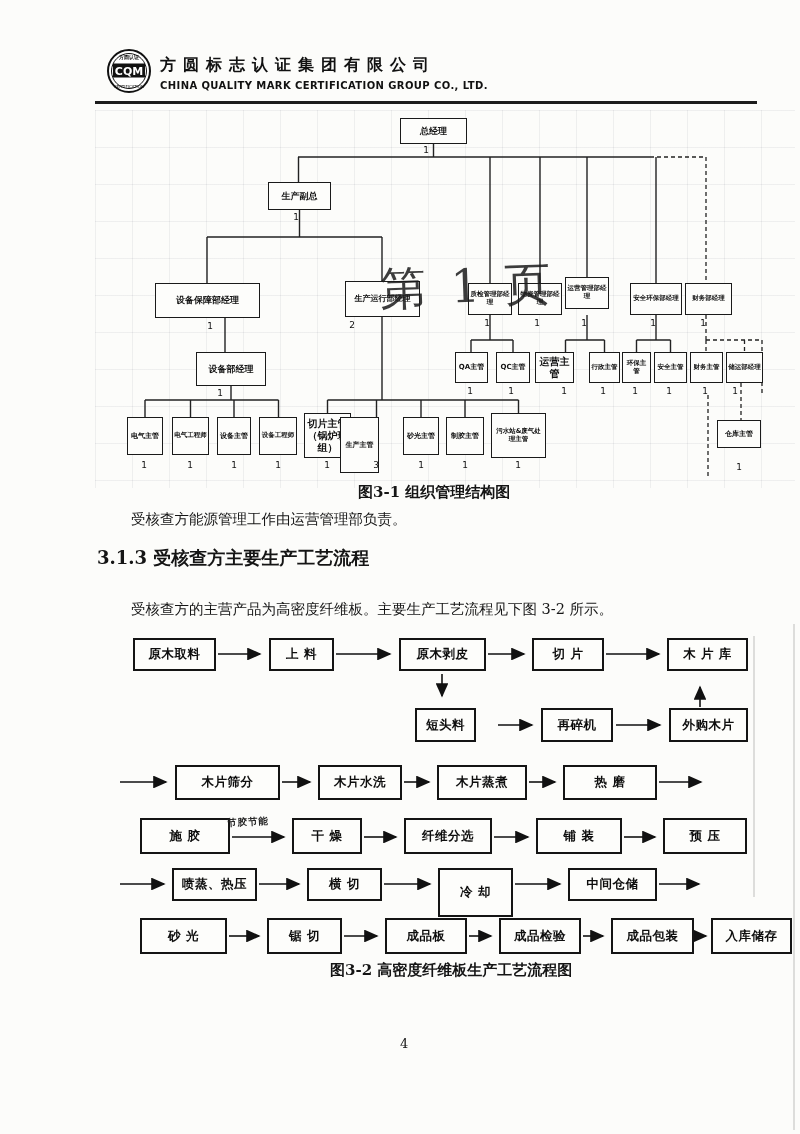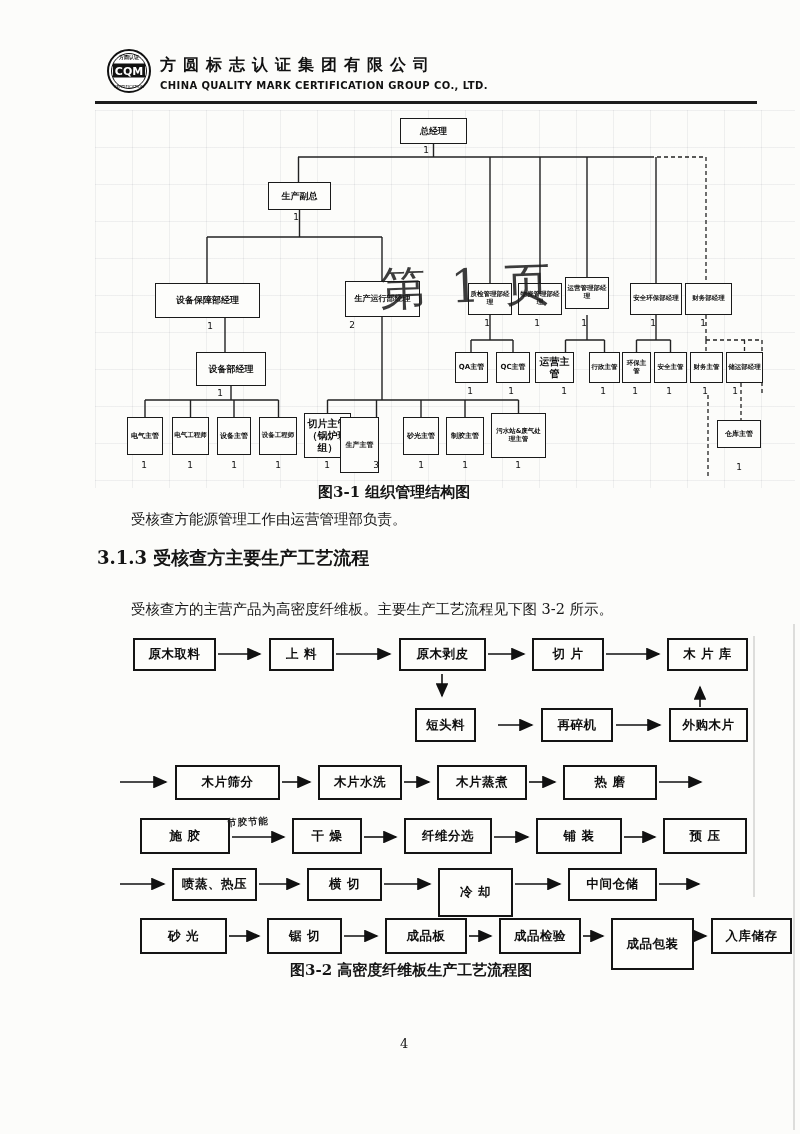--- a/index.html
+++ b/index.html
@@ -19,21 +19,21 @@
   
   .onode{position:absolute;z-index:4;border:1.6px solid #1a1a1a;background:#fdfdfb;
          display:flex;align-items:center;justify-content:center;text-align:center;
          font-family:"DejaVu Sans",sans-serif;font-weight:bold;color:#111;
          line-height:1.2;padding:1px;box-sizing:border-box;}
   .ocount{position:absolute;z-index:4;width:16px;text-align:center;
           font-family:"DejaVu Sans",sans-serif;font-size:9px;color:#111;}
   .wmark{left:380px;top:256px;z-index:5;font-family:"DejaVu Serif",serif;font-size:46px;
          letter-spacing:5px;color:#1b1b1b;opacity:.85;transform:rotate(-2deg);white-space:nowrap;}
   
-  .cap{font-weight:bold;font-size:15px;z-index:4;}
+  .cap{font-weight:bold;font-size:15px;z-index:4;margin-left:40px;}
   .para{font-size:14.5px;text-align:right;}
   .h3{font-weight:bold;font-size:18px;}
   
   .fbox{position:absolute;z-index:4;border:2px solid #141414;background:#fdfdfb;
         display:flex;align-items:center;justify-content:center;text-align:center;
         font-family:"DejaVu Sans",sans-serif;font-weight:bold;font-size:12.5px;
         letter-spacing:.5px;color:#0e0e0e;white-space:pre;box-sizing:border-box;}
   .fnote{left:227px;top:816px;z-index:5;font-family:"DejaVu Sans",sans-serif;font-weight:bold;
          font-size:9.5px;color:#222;transform:rotate(-3deg);letter-spacing:1px;}
   .pageno{left:400px;top:1036px;font-size:13px;}
@@ -232,18 +232,18 @@
 <div class="fbox" style="left:536px;top:818px;width:86px;height:36px">铺 装</div>
 <div class="fbox" style="left:663px;top:818px;width:84px;height:36px">预 压</div>
 <div class="fbox" style="left:172px;top:868px;width:85px;height:33px">喷蒸、热压</div>
 <div class="fbox" style="left:307px;top:868px;width:75px;height:33px">横 切</div>
 <div class="fbox" style="left:438px;top:868px;width:75px;height:49px">冷 却</div>
 <div class="fbox" style="left:568px;top:868px;width:89px;height:33px">中间仓储</div>
 <div class="fbox" style="left:140px;top:918px;width:87px;height:36px">砂 光</div>
 <div class="fbox" style="left:267px;top:918px;width:75px;height:36px">锯 切</div>
 <div class="fbox" style="left:385px;top:918px;width:82px;height:36px">成品板</div>
 <div class="fbox" style="left:499px;top:918px;width:82px;height:36px">成品检验</div>
-<div class="fbox" style="left:611px;top:918px;width:83px;height:52px">成品包装</div>
+<div class="fbox" style="left:611px;top:918px;width:83px;height:36px">成品包装</div>
 <div class="fbox" style="left:711px;top:918px;width:81px;height:36px">入库储存</div>
 
 <div class="abs fnote">节胶节能</div>
 <div class="abs cap" style="left:290px;top:961px">图3-2 高密度纤维板生产工艺流程图</div>
 <div class="abs pageno">4</div>
 
 </body></html>

